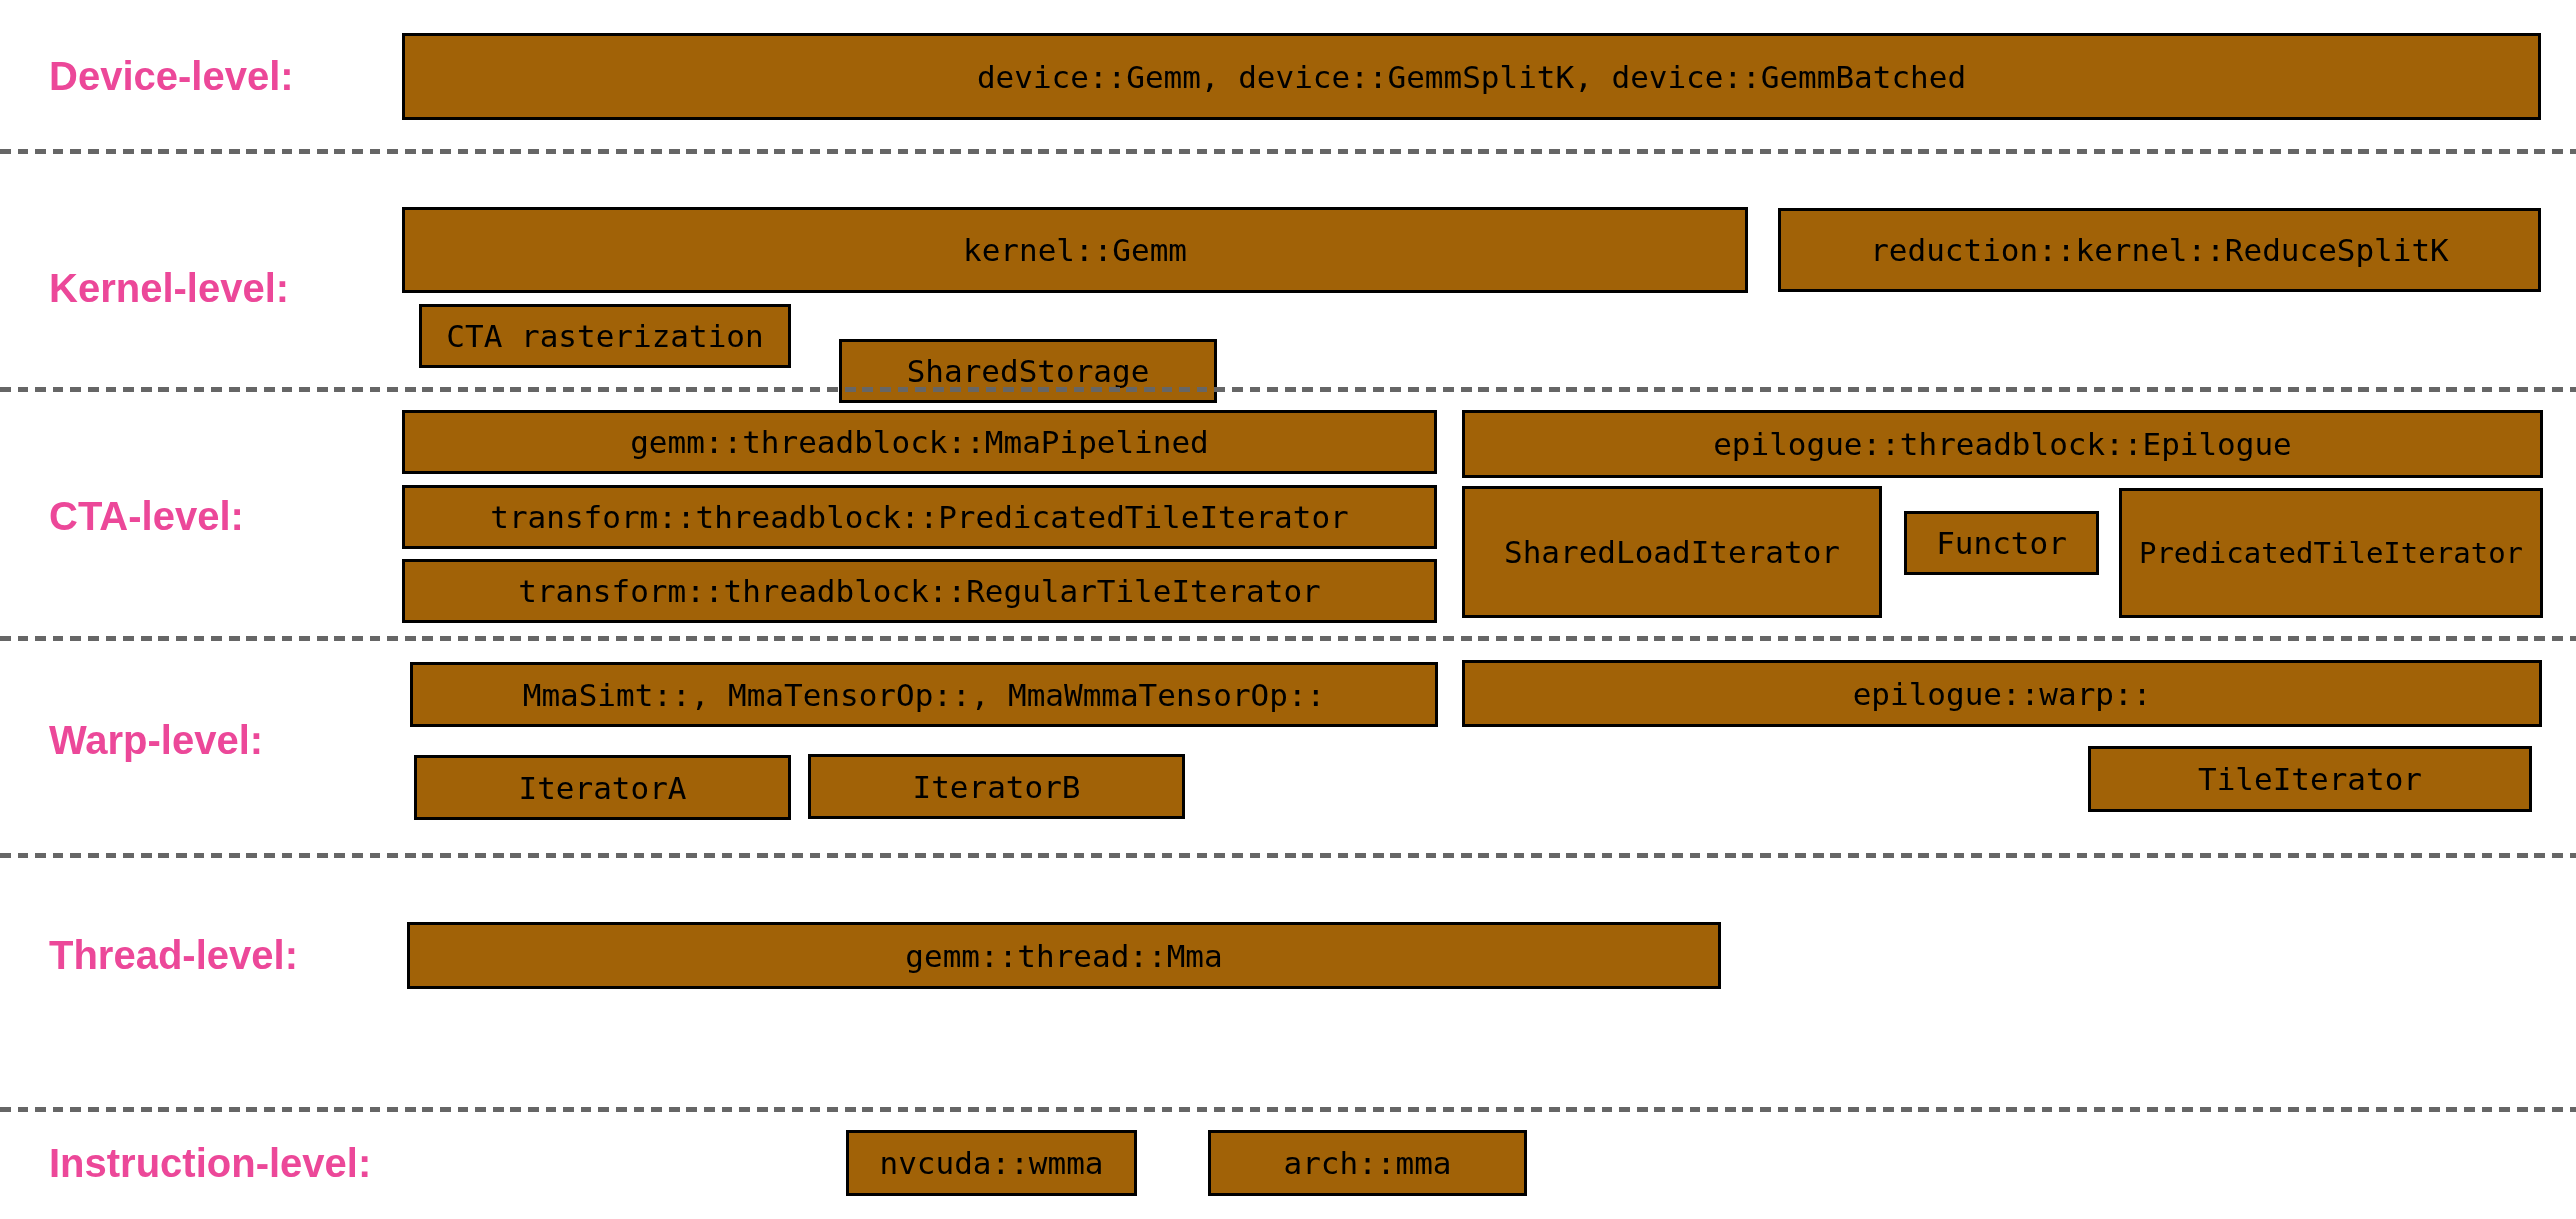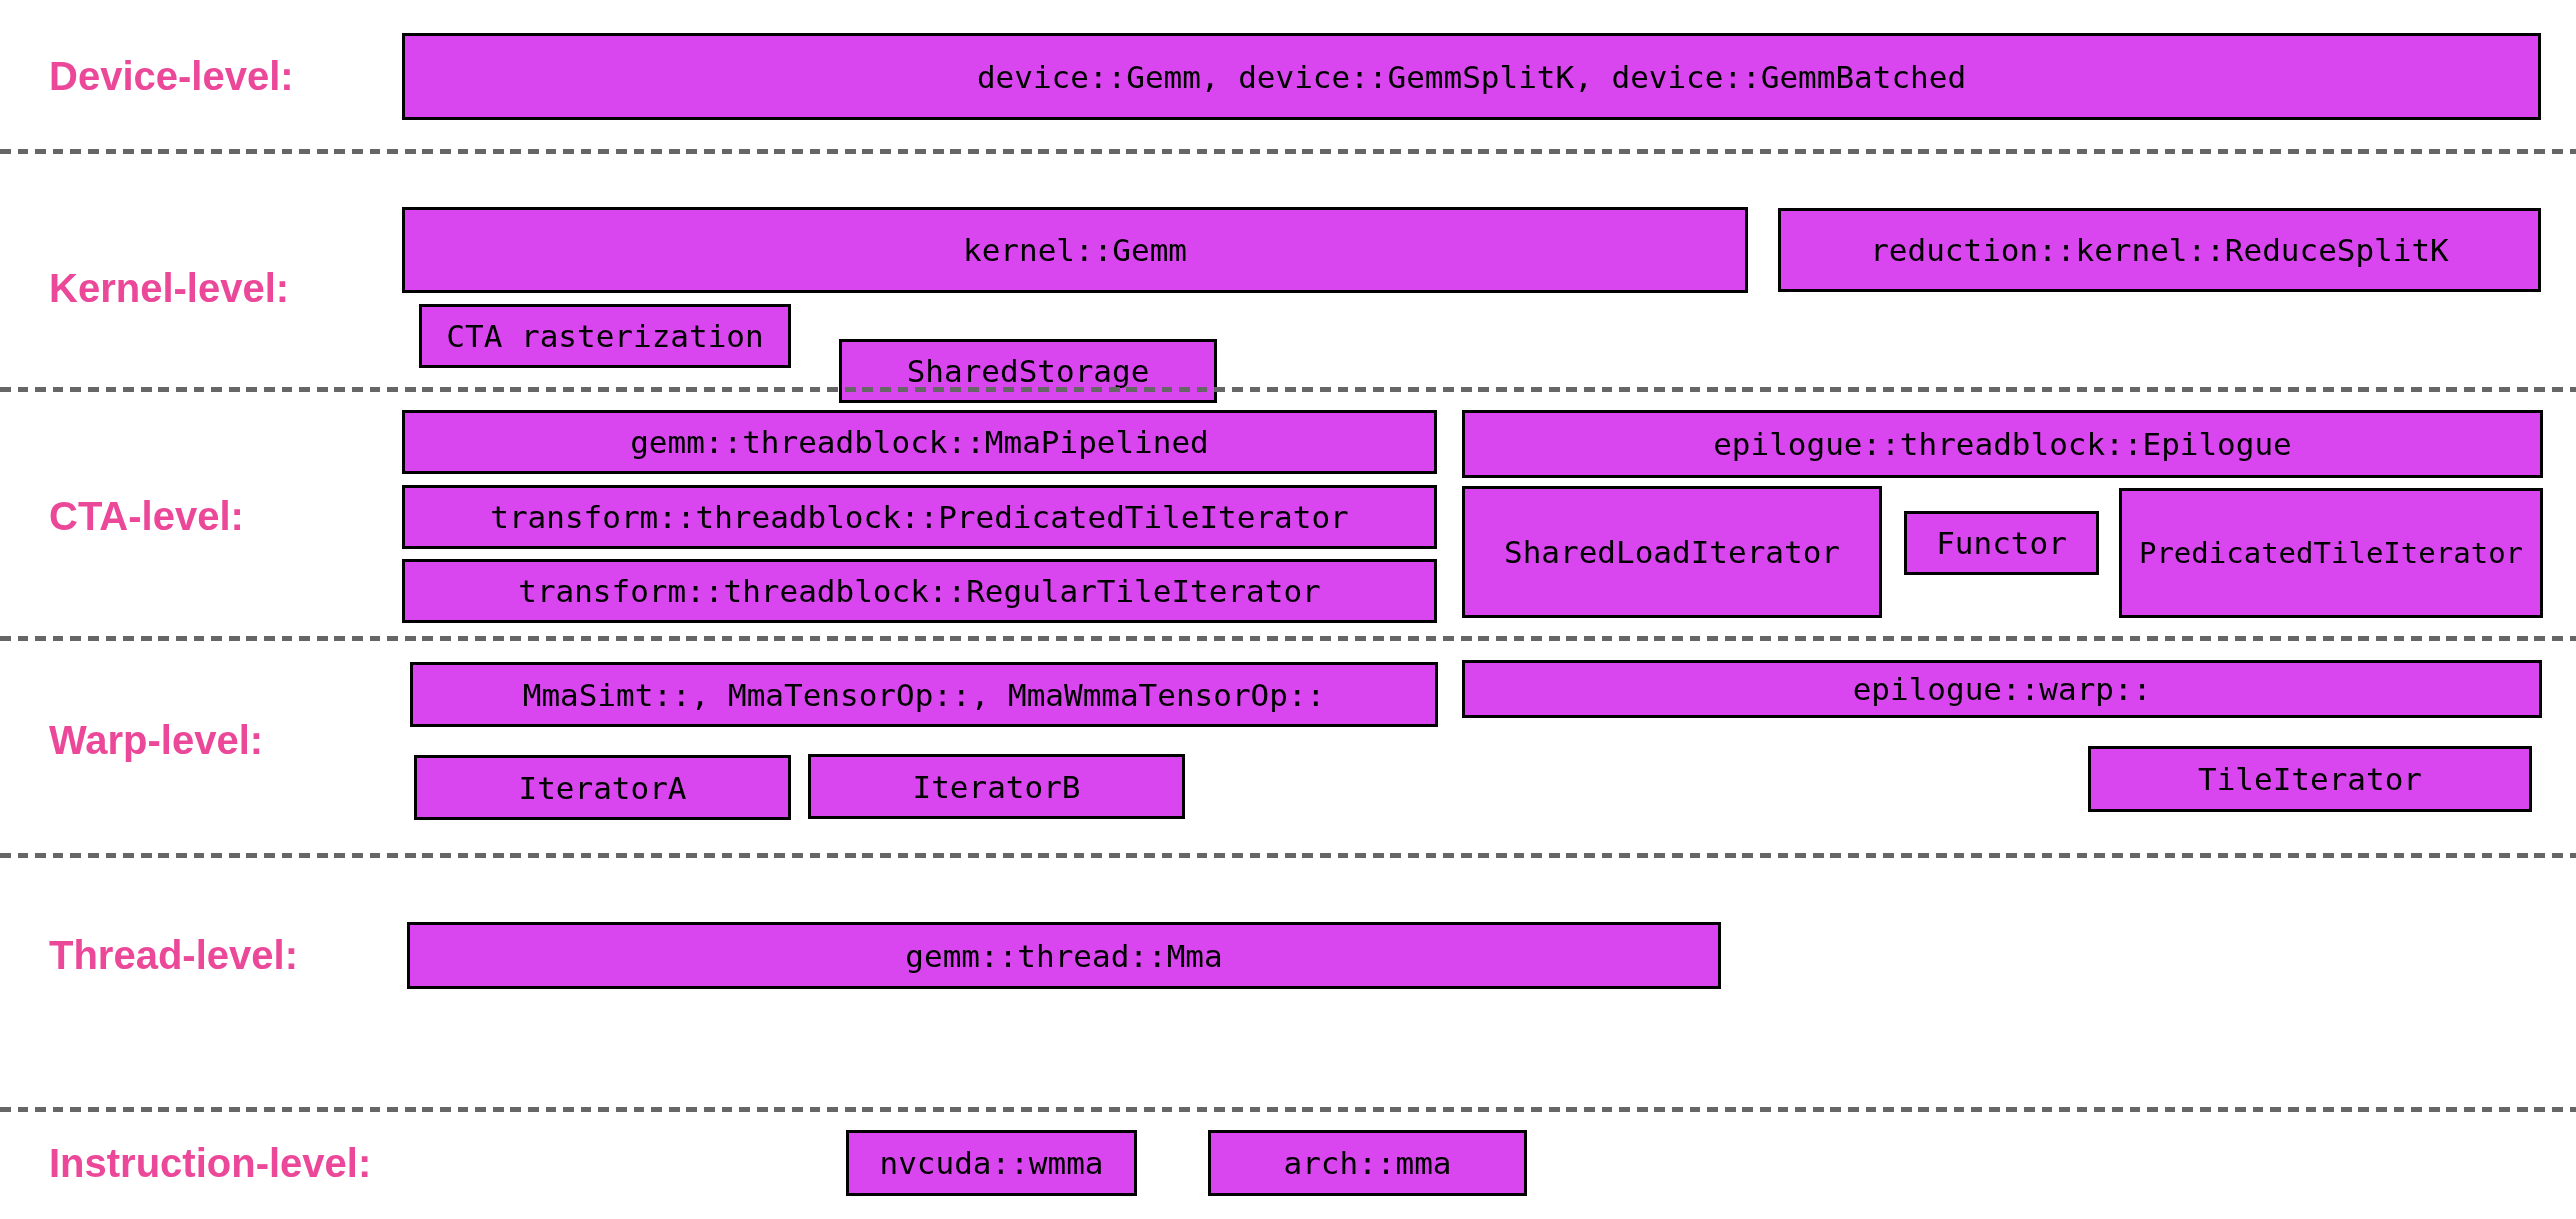--- a/index.html
+++ b/index.html
@@ -8,21 +8,21 @@
     width: 2576px;
     height: 1219px;
     background: #ffffff;
     font-family: "DejaVu Sans Mono", monospace;
     overflow: hidden;
   }
   .box {
     position: absolute;
     box-sizing: border-box;
     border: 3.1px solid #000000;
-    background: #d946ef;
+    background: #a16207;
     color: #000000;
     display: flex;
     align-items: center;
     justify-content: center;
     font-family: "DejaVu Sans Mono", monospace;
     font-size: 31px;
     white-space: nowrap;
     text-align: center;
   }
   .rowlabel {
@@ -66,21 +66,21 @@
   #box-shared-load-iter { left: 1462px; top: 486px; width: 420px;  height: 132px; }
   #box-functor          { left: 1904px; top: 491px; width: 195px;  height: 64px; margin-top: 20px; }
   #box-epi-pred-iter    { left: 2119px; top: 488px; width: 424px;  height: 130px; font-size: 29px; }
   #sep-3                { top: 636px; }
 
   
   #lbl-warp             { left: 49px;   top: 660px; height: 160px; }
   #box-warp-mma         { left: 410px;  top: 662px; width: 1028px; height: 65px; }
   #box-iterator-a       { left: 414px;  top: 755px; width: 377px;  height: 65px; }
   #box-iterator-b       { left: 808px; top: 754px; width: 377px;  height: 65px; }
-  #box-epilogue-warp    { left: 1462px; top: 660px; width: 1080px; height: 58px; }
+  #box-epilogue-warp    { left: 1462px; top: 660px; width: 1080px; height: 67px; }
   #box-fragment-iter    { left: 1462px; top: 752px; width: 513px;  height: 64px; }
   #box-tile-iter        { left: 2088px; top: 746px; width: 444px;  height: 66px; }
   #sep-4                { top: 853px; }
 
   
   #lbl-thread      { left: 49px;  top: 922px; height: 67px; }
   #box-thread-mma  { left: 407px; top: 922px; width: 1314px; height: 67px; }
   #sep-5           { top: 1107px; }
 
   

